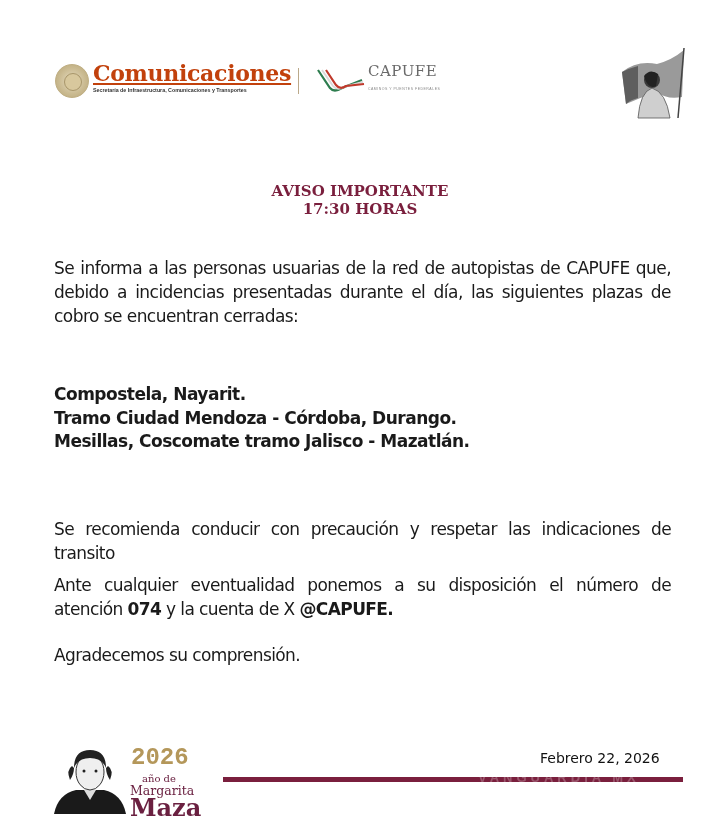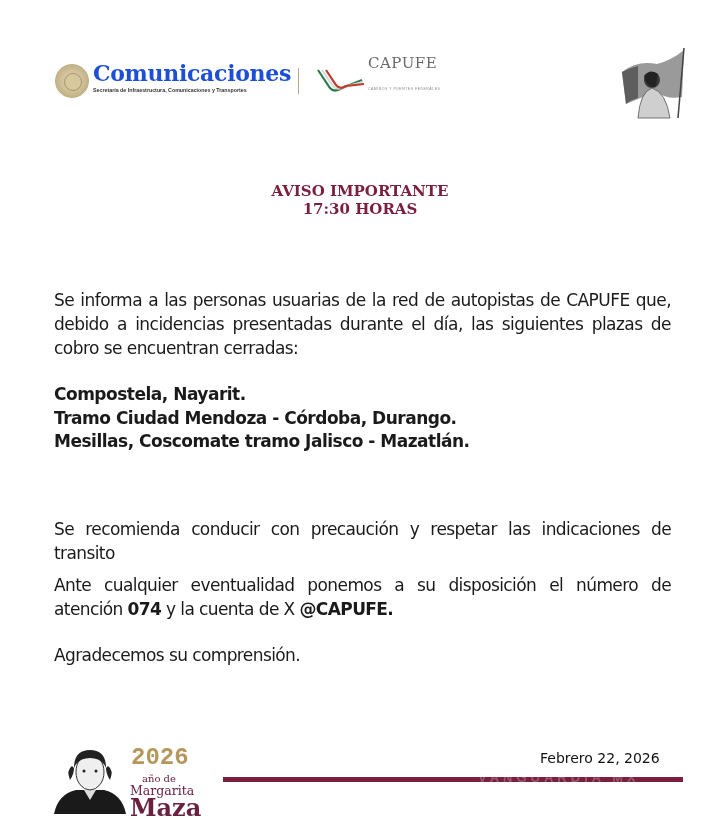--- a/index.html
+++ b/index.html
@@ -7,38 +7,38 @@
          font-family: "Liberation Sans", sans-serif; color: #111; }
   .abs { position: absolute; }
 
   
   .logo-seal { left: 55px; top: 64px; width: 32px; height: 32px; border-radius: 50%;
                background: radial-gradient(circle at 50% 50%, #e6dcc2 0%, #c9b98f 60%, #b7a577 100%);
                border: 1px solid #bfae82; }
   .logo-seal-inner { position:absolute; left:8px; top:8px; width:16px; height:16px; border-radius:50%;
                background:#d8c89d; border:1px solid #a8966a; }
   .brand-title { left: 93px; top: 60px; font-family: "DejaVu Serif", serif; font-weight: bold;
-                 font-size: 22px; color: #1d4ed8; letter-spacing: -0.3px; line-height: 26px; }
+                 font-size: 22px; color: #c2410c; letter-spacing: -0.3px; line-height: 26px; text-decoration: underline; }
   .brand-sub { left: 93px; top: 87px; font-size: 5.3px; font-weight: bold; color: #333; white-space: nowrap; }
   .divider-v { left: 298px; top: 68px; width: 1px; height: 26px; background: #bba98a; }
   .capufe-mark { left: 316px; top: 66px; width: 50px; height: 28px; }
-  .capufe-title { left: 368px; top: 54px; font-family: "DejaVu Serif", serif; font-size: 15px;
+  .capufe-title { left: 368px; top: 62px; font-family: "DejaVu Serif", serif; font-size: 15px;
                   color: #6a6a6a; letter-spacing: 0.5px; line-height: 18px; }
   .capufe-sub { left: 368px; top: 87px; font-size: 3.5px; color: #888; letter-spacing: 0.5px; white-space: nowrap; }
   .heroine { left: 612px; top: 42px; width: 78px; height: 78px; }
 
   
   .notice-title { left: 0; width: 720px; top: 182px; text-align: center;
                   font-family: "DejaVu Serif", serif; font-weight: bold; color: #7a1f3d;
                   font-size: 15px; line-height: 18px; }
 
   
   .body-text { left: 54px; width: 617px; font-family: "DejaVu Sans", sans-serif;
                font-size: 17px; line-height: 24px; color: #1a1a1a; }
-  .p1 { top: 256px; text-align: justify; letter-spacing: -0.55px; margin-top: 32px; }
+  .p1 { top: 256px; text-align: justify; letter-spacing: -0.55px; }
   .list { top: 383px; font-weight: bold; line-height: 23.5px; letter-spacing: -0.5px; }
   .list div { white-space: nowrap; }
   .p2 { top: 517px; text-align: justify; letter-spacing: -0.6px; }
   .p3 { top: 573px; text-align: justify; letter-spacing: -0.6px; }
   .p4 { top: 643px; letter-spacing: -0.6px; }
   b { font-weight: bold; }
 
   
   .maza-portrait { left: 52px; top: 744px; width: 76px; height: 70px; }
   .year { left: 131px; top: 745px; font-family: Liberation Mono, monospace; font-weight: bold;

